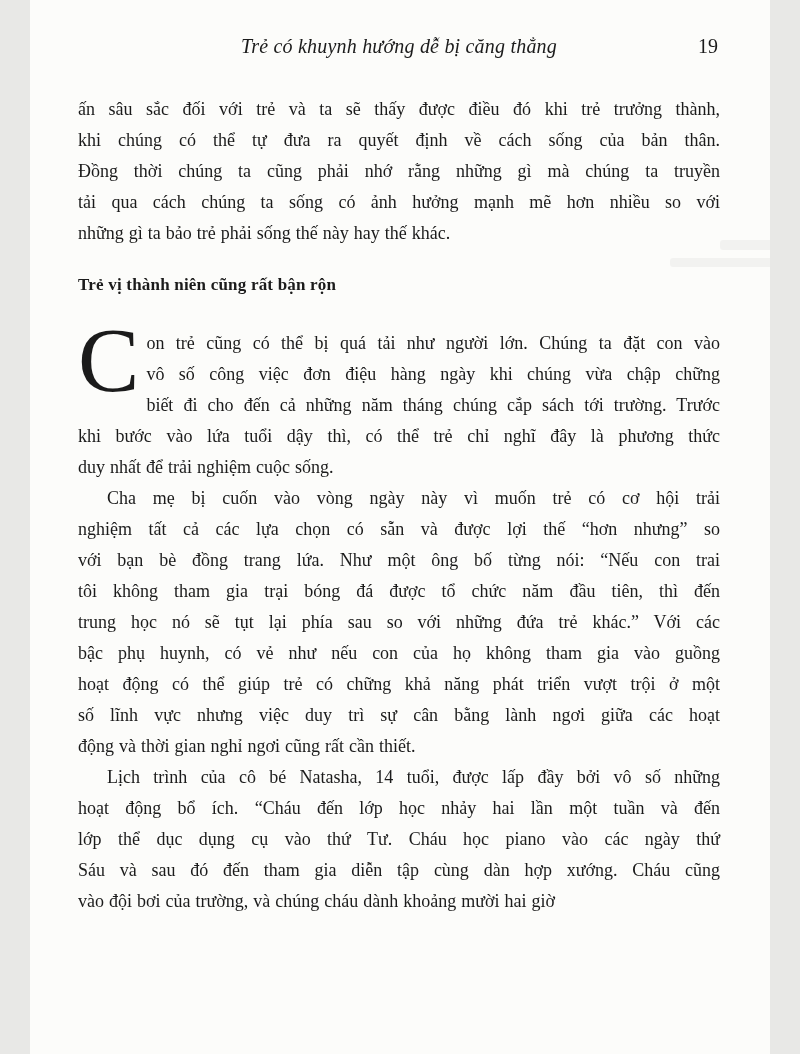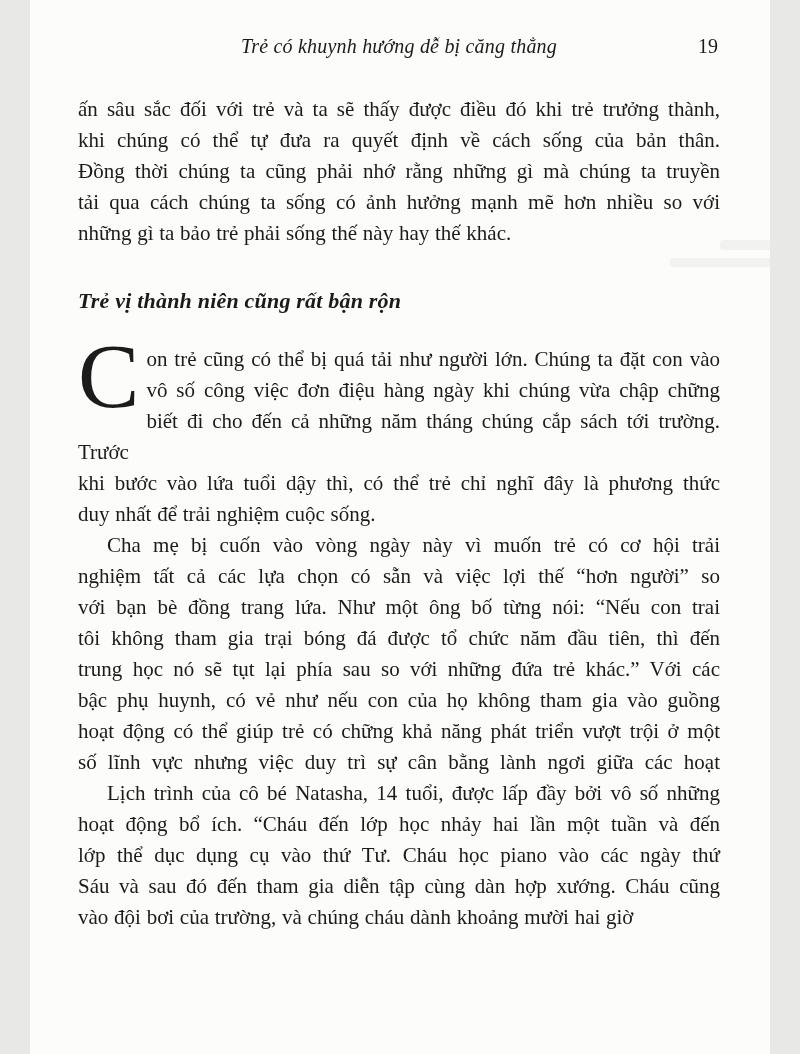--- a/index.html
+++ b/index.html
@@ -35,36 +35,35 @@
     position: absolute;
     right: 2px;
     top: 0;
     font-style: normal;
     font-size: 20px;
     line-height: 32px;
   }
   
   .body-block { margin-top: 32px; }
   .line {
-    font-size: 21px;
+    font-size: 18px;
     line-height: 31px;
     text-align: justify;
     text-align-last: justify;
     white-space: normal;
     word-spacing: 0.5px;
   }
   .line.last { text-align-last: left; }
   .line.indent { text-indent: 29px; }
   .section-heading {
-    margin-top: 36px;
-    font-size: 22px;
+    margin-top: 20px;
+    font-size: 17px;
     line-height: 32px;
     font-weight: bold;
     letter-spacing: 0.2px;
-    font-style: italic;
   }
   .paragraph.dropcap-para { margin-top: 27px; }
   .dropcap {
     float: left;
     font-size: 92px;
     line-height: 60px;
     height: 62px;
     margin: 2px 7px 0 0;
   }
   
@@ -101,27 +100,28 @@
         <span class="dropcap">C</span>
         <div class="line">on trẻ cũng có thể bị quá tải như người lớn. Chúng ta đặt con vào</div>
         <div class="line">vô số công việc đơn điệu hàng ngày khi chúng vừa chập chững</div>
         <div class="line">biết đi cho đến cả những năm tháng chúng cắp sách tới trường. Trước</div>
         <div class="line">khi bước vào lứa tuổi dậy thì, có thể trẻ chỉ nghĩ đây là phương thức</div>
         <div class="line last">duy nhất để trải nghiệm cuộc sống.</div>
       </div>
 
       <div class="paragraph">
         <div class="line indent">Cha mẹ bị cuốn vào vòng ngày này vì muốn trẻ có cơ hội trải</div>
-        <div class="line">nghiệm tất cả các lựa chọn có sẵn và việc lợi thế “hơn người” so</div>
+        <div class="line">nghiệm tất cả các lựa chọn có sẵn và được lợi thế “hơn nhưng” so</div>
         <div class="line">với bạn bè đồng trang lứa. Như một ông bố từng nói: “Nếu con trai</div>
         <div class="line">tôi không tham gia trại bóng đá được tổ chức năm đầu tiên, thì đến</div>
         <div class="line">trung học nó sẽ tụt lại phía sau so với những đứa trẻ khác.” Với các</div>
         <div class="line">bậc phụ huynh, có vẻ như nếu con của họ không tham gia vào guồng</div>
         <div class="line">hoạt động có thể giúp trẻ có chững khả năng phát triển vượt trội ở một</div>
         <div class="line">số lĩnh vực nhưng việc duy trì sự cân bằng lành ngơi giữa các hoạt</div>
+        <div class="line last">động và thời gian nghỉ ngơi cũng rất cần thiết.</div>
       </div>
 
       <div class="paragraph">
         <div class="line indent">Lịch trình của cô bé Natasha, 14 tuổi, được lấp đầy bởi vô số những</div>
         <div class="line">hoạt động bổ ích. “Cháu đến lớp học nhảy hai lần một tuần và đến</div>
         <div class="line">lớp thể dục dụng cụ vào thứ Tư. Cháu học piano vào các ngày thứ</div>
         <div class="line">Sáu và sau đó đến tham gia diễn tập cùng dàn hợp xướng. Cháu cũng</div>
         <div class="line last">vào đội bơi của trường, và chúng cháu dành khoảng mười hai giờ</div>
       </div>
 

